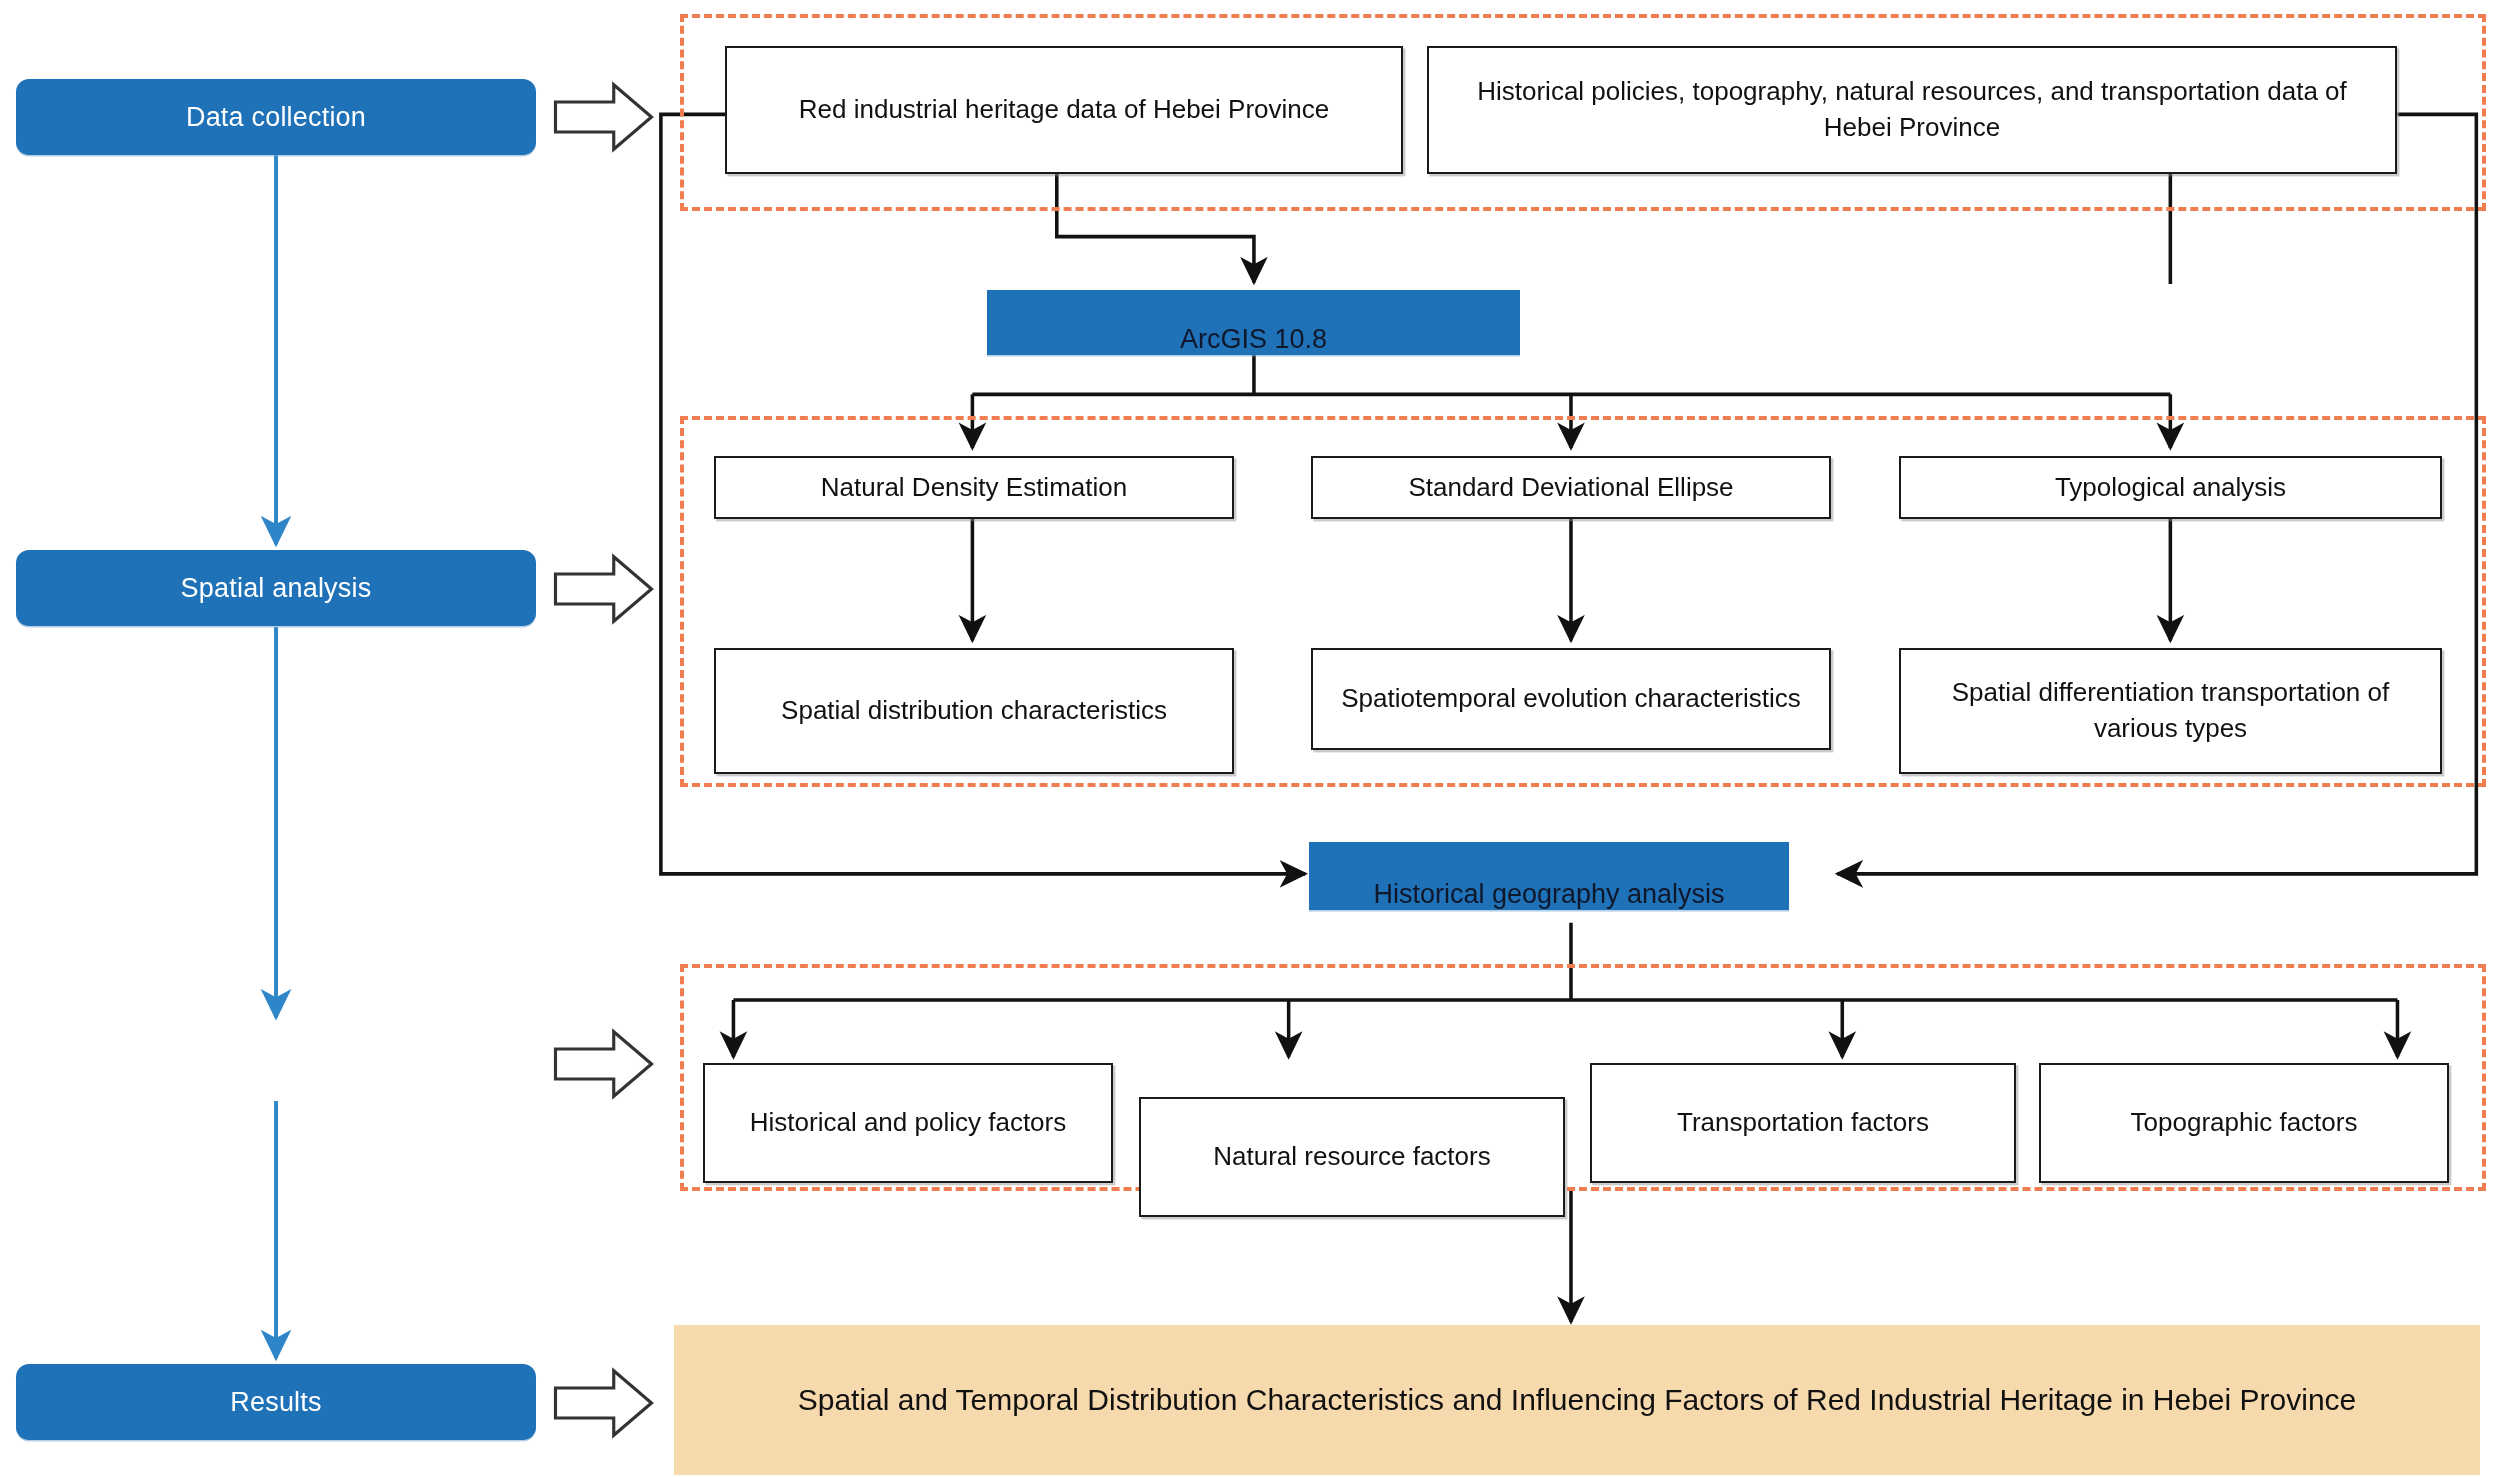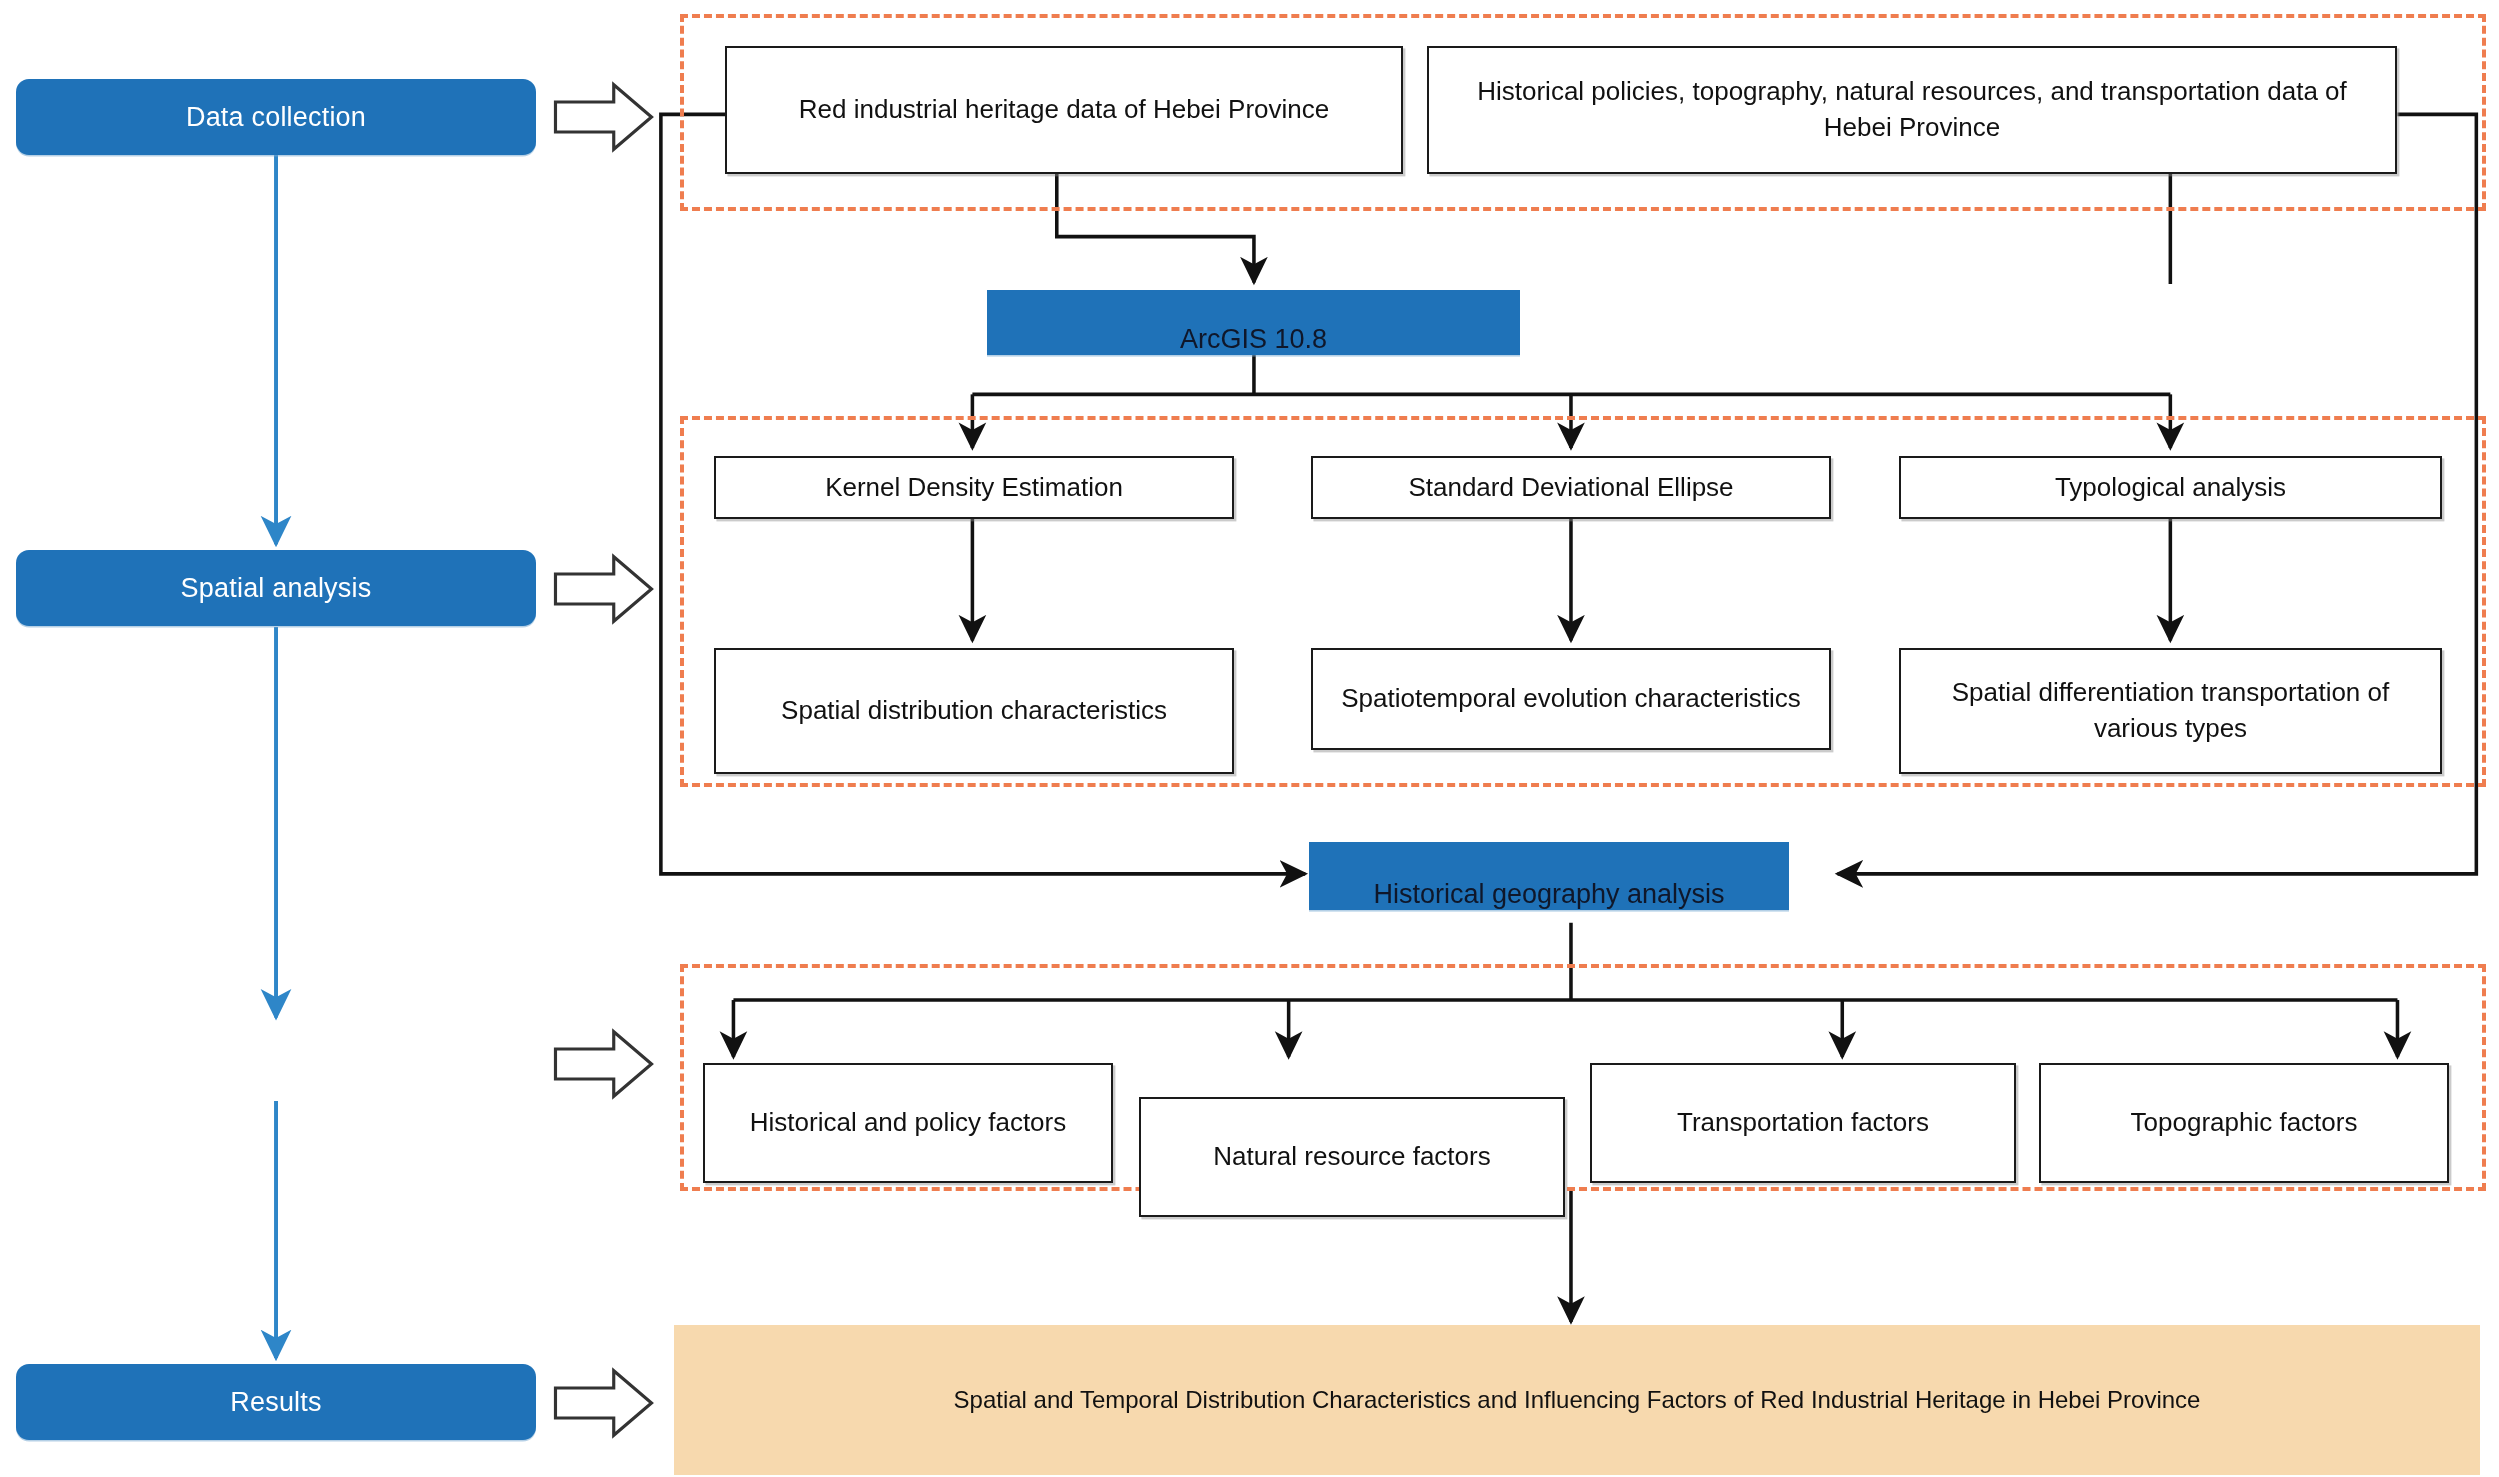--- a/index.html
+++ b/index.html
@@ -74,21 +74,21 @@
   }
   
   .result-banner {
     position: absolute;
     background: #f7d9ae;
     color: #111111;
     display: flex;
     align-items: center;
     justify-content: center;
     text-align: center;
-    font-size: 24px;
+    font-size: 30px;
     line-height: 1.42;
     padding: 6px 38px;
     box-sizing: border-box;
   }
   
   .block-arrow {
     position: absolute;
   }
 </style>
 </head>
@@ -191,21 +191,21 @@
 
   <div class="node" style="left:1427px; top:46px; width:970px; height:128px;">
     <span>Historical policies, topography, natural resources, and transportation data of Hebei Province</span>
   </div>
 
   <div class="blue-box" style="left:987px; top:290px; width:533px; height:65px;">
     <span>ArcGIS 10.8</span>
   </div>
 
   <div class="node" style="left:714px; top:456px; width:520px; height:63px;">
-    <span>Kernel Density Estimation</span>
+    <span>Natural Density Estimation</span>
   </div>
 
   <div class="node" style="left:1311px; top:456px; width:520px; height:63px;">
     <span>Standard Deviational Ellipse</span>
   </div>
 
   <div class="node" style="left:1899px; top:456px; width:543px; height:63px;">
     <span>Typological analysis</span>
   </div>
 

